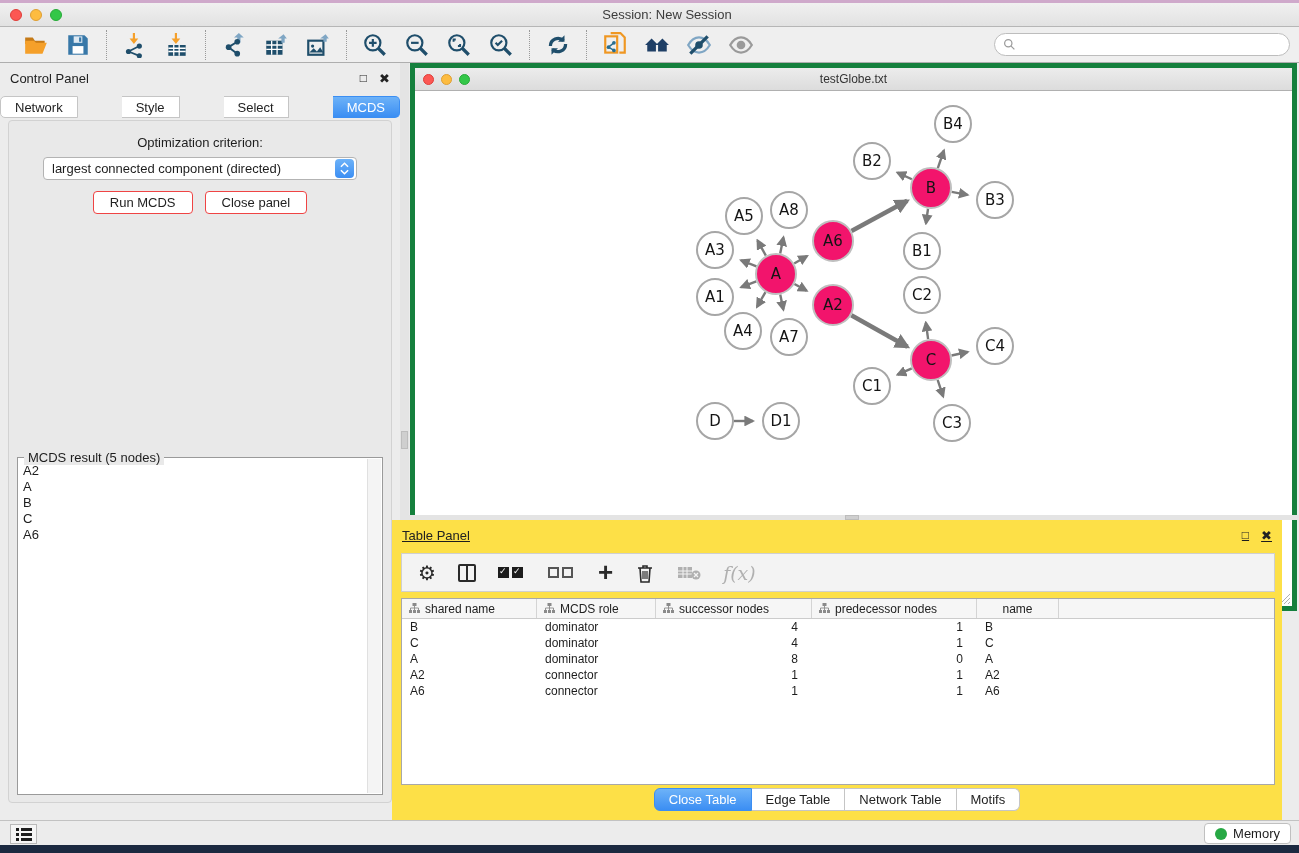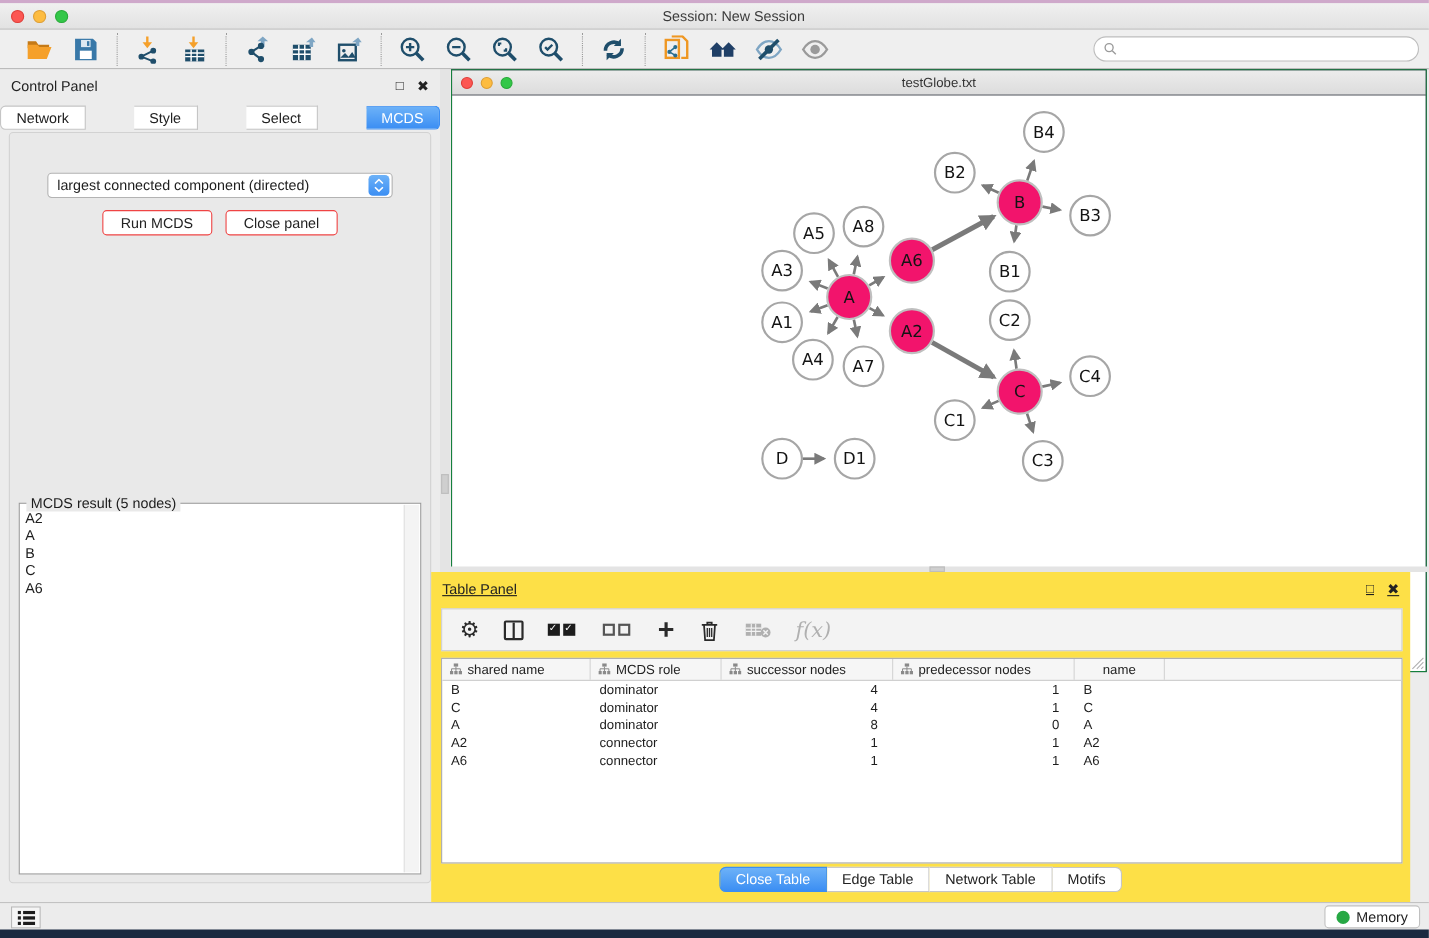--- a/index.html
+++ b/index.html
@@ -67,21 +67,21 @@
   .result-list { position:absolute; inset:1px 15px 1px 1px; padding:4px 2px 0 4px; font-size:13px; line-height:16px; }
   .result-scroll { position:absolute; top:1px; right:1px; bottom:1px; width:14px; background:#f4f4f4; border-left:1px solid #e0e0e0; }
 
   
   .vsplit { position:absolute; left:400px; top:63px; width:9px; height:757px; background:#e4e4e4; }
   .vsplit .handle { position:absolute; left:1px; top:368px; width:7px; height:18px; background:#cfcfcf; border:1px solid #bdbdbd; }
   .hsplit { position:absolute; left:409px; top:515px; width:890px; height:5px; background:#e4e4e4; }
   .hsplit .handle { position:absolute; left:436px; top:0; width:14px; height:5px; background:#cfcfcf; border:1px solid #bdbdbd; }
 
   
-  .net-frame { position:absolute; left:410px; top:63px; width:887px; height:548px; border:1px solid #15803d; background:#0f172a; }
+  .net-frame { position:absolute; left:410px; top:63px; width:887px; height:548px; border:5px solid #15803d; background:#6d28d9; }
   .net-titlebar { height:23px; background:linear-gradient(#ececec,#dcdcdc); border-bottom:1px solid #b0b0b0;
     display:flex; align-items:center; position:relative; }
   .net-titlebar .traffic { margin-left:8px; gap:7px; }
   .net-titlebar .light { width:11px; height:11px; }
   .net-title { position:absolute; left:0; right:0; text-align:center; font-size:12px; color:#333; }
   .net-canvas { position:absolute; left:0; top:23px; right:0; bottom:0; background:#fff; overflow:hidden; }
   .net-canvas svg text { font-size:15px; fill:#141414; font-family:"DejaVu Sans", sans-serif; }
   .resize-grip { position:absolute; right:1px; bottom:1px; width:13px; height:13px; cursor:nwse-resize; }
 
   
@@ -290,20 +290,21 @@
     <span class="mini-icon float">□</span>
     <span class="mini-icon">✖</span>
   </div>
   <div class="cp-tabs">
     <span class="seg">Network</span>
     <span class="seg">Style</span>
     <span class="seg">Select</span>
     <span class="seg active">MCDS</span>
   </div>
   <div class="cp-body">
+    <div class="opt-label">Optimization criterion:</div>
     <div class="criterion">
       <span class="sel-text">largest connected component (directed)</span>
       <span class="stepper">
         <svg viewBox="0 0 10 6">
             <path d="M1 5l4-4 4 4" fill="none" stroke="#fff" stroke-width="1.6"></path>
           </svg>
         <svg viewBox="0 0 10 6">
             <path d="M1 1l4 4 4-4" fill="none" stroke="#fff" stroke-width="1.6"></path>
           </svg>
       </span>

